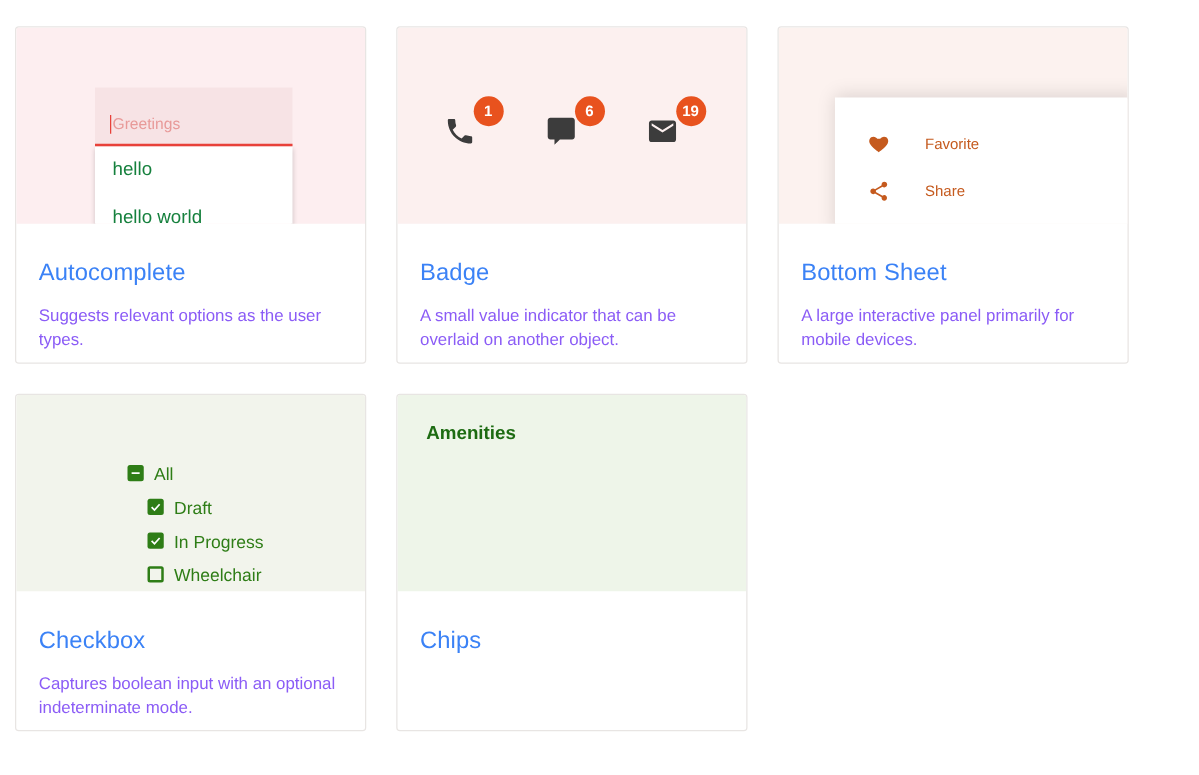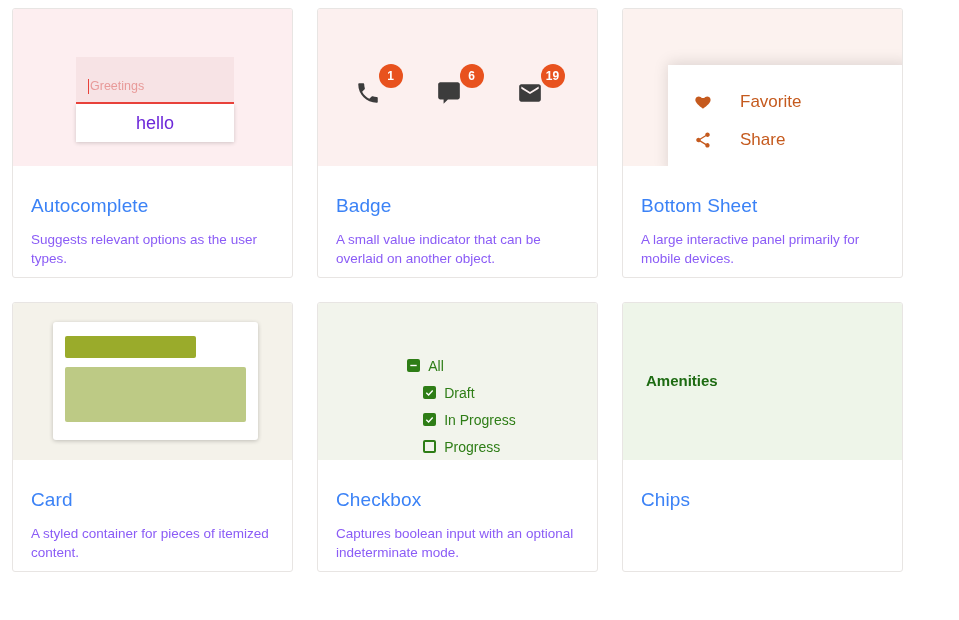--- a/index.html
+++ b/index.html
@@ -12,21 +12,21 @@
     background: #ffffff;
     font-family: "Liberation Sans", sans-serif;
     overflow: hidden;
   }
 
   .grid {
     display: grid;
     grid-template-columns: 281px 281px 281px;
     column-gap: 39px;
     row-gap: 38px;
-    padding: 8px 0 0 12px;
+    padding: 21px 0 0 12px;
     box-sizing: border-box;
     gap: 24px;
   }
 
   .comp-card {
     background: #ffffff;
     border: 1px solid #e8e5e3;
     border-radius: 3px;
     overflow: hidden;
     display: flex;
@@ -93,25 +93,24 @@
     top: 22px;
     font-size: 12.5px;
     color: #e89a99;
     line-height: 15px;
   }
   .ac-menu {
     background: #ffffff;
     box-shadow: 0 1px 4px rgba(0,0,0,0.18);
   }
   .ac-option {
-    font-size: 18px;
-    color: #6d28d9;
+    font-size: 15px;
+    color: #15803d;
     padding: 11px 14px;
     line-height: 16px;
-    text-align: center;
   }
 
   
   .pv-badge {
     background: #fcf0ef;
     display: flex;
     align-items: center;
     justify-content: center;
     gap: 37px;
   }
@@ -161,21 +160,21 @@
     height: 38px;
     padding-left: 26px;
   }
   .bs-ico {
     width: 28px;
     color: #c55a1e;
     display: flex;
     align-items: center;
   }
   .bs-label {
-    font-size: 17px;
+    font-size: 12px;
     color: #c55a1e;
     margin-left: 18px;
   }
 
   
   .pv-card { background: #f4f2ea; }
   .mini-card {
     position: absolute;
     left: 40px;
     top: 19px;
@@ -233,21 +232,20 @@
     margin-left: 8px;
   }
 
   
   .pv-chips { background: #eef5e9; padding: 22px 0 0 23px; box-sizing: border-box; }
   .chips-title {
     font-size: 15px;
     font-weight: bold;
     color: #1d6b12;
     margin-bottom: 15px;
-    margin-top: 47px;
   }
   .chips-rows { }
   .chip-row {
     display: flex;
     gap: 9px;
     margin-bottom: 9px;
     white-space: nowrap;
   }
   .chip {
     border-radius: 13px;
@@ -273,20 +271,21 @@
 
   <div class="comp-card">
     <div class="preview pv-autocomplete">
       <div class="ac-wrap">
         <div class="ac-field">
           <div class="ac-caret"></div>
           <div class="ac-placeholder">Greetings</div>
         </div>
         <div class="ac-menu">
           <div class="ac-option">hello</div>
+          <div class="ac-option">hello world</div>
         </div>
       </div>
     </div>
     <div class="card-body">
       <div class="card-title">Autocomplete</div>
       <div class="card-desc">Suggests relevant options as the user types.</div>
     </div>
   </div>
 
   <div class="comp-card">
@@ -346,32 +345,20 @@
           <span class="bs-label">Share</span>
         </div>
       </div>
     </div>
     <div class="card-body">
       <div class="card-title">Bottom Sheet</div>
       <div class="card-desc">A large interactive panel primarily for mobile devices.</div>
     </div>
   </div>
 
-  <div class="comp-card">
-    <div class="preview pv-card">
-      <div class="mini-card">
-        <div class="bar-title"></div>
-        <div class="bar-body"></div>
-      </div>
-    </div>
-    <div class="card-body">
-      <div class="card-title">Card</div>
-      <div class="card-desc">A styled container for pieces of itemized content.</div>
-    </div>
-  </div>
 
   <div class="comp-card">
     <div class="preview pv-checkbox">
       <div class="cb-list">
 
         <div class="cb-row">
           <span class="cb-box on">
             <svg width="11" height="11" viewBox="0 0 24 24" fill="#ffffff">
                 <rect x="5" y="10.5" width="14" height="3"></rect>
               </svg>
@@ -392,21 +379,21 @@
           <span class="cb-box on">
             <svg width="11" height="11" viewBox="0 0 24 24" fill="none" stroke="#ffffff" stroke-width="3">
                 <path d="M5 12.5l5 5 9-10"></path>
               </svg>
           </span>
           <span class="cb-label">In Progress</span>
         </div>
 
         <div class="cb-row indent">
           <span class="cb-box off"></span>
-          <span class="cb-label">Progress</span>
+          <span class="cb-label">Wheelchair</span>
         </div>
 
       </div>
     </div>
     <div class="card-body">
       <div class="card-title">Checkbox</div>
       <div class="card-desc">Captures boolean input with an optional indeterminate mode.</div>
     </div>
   </div>
 

